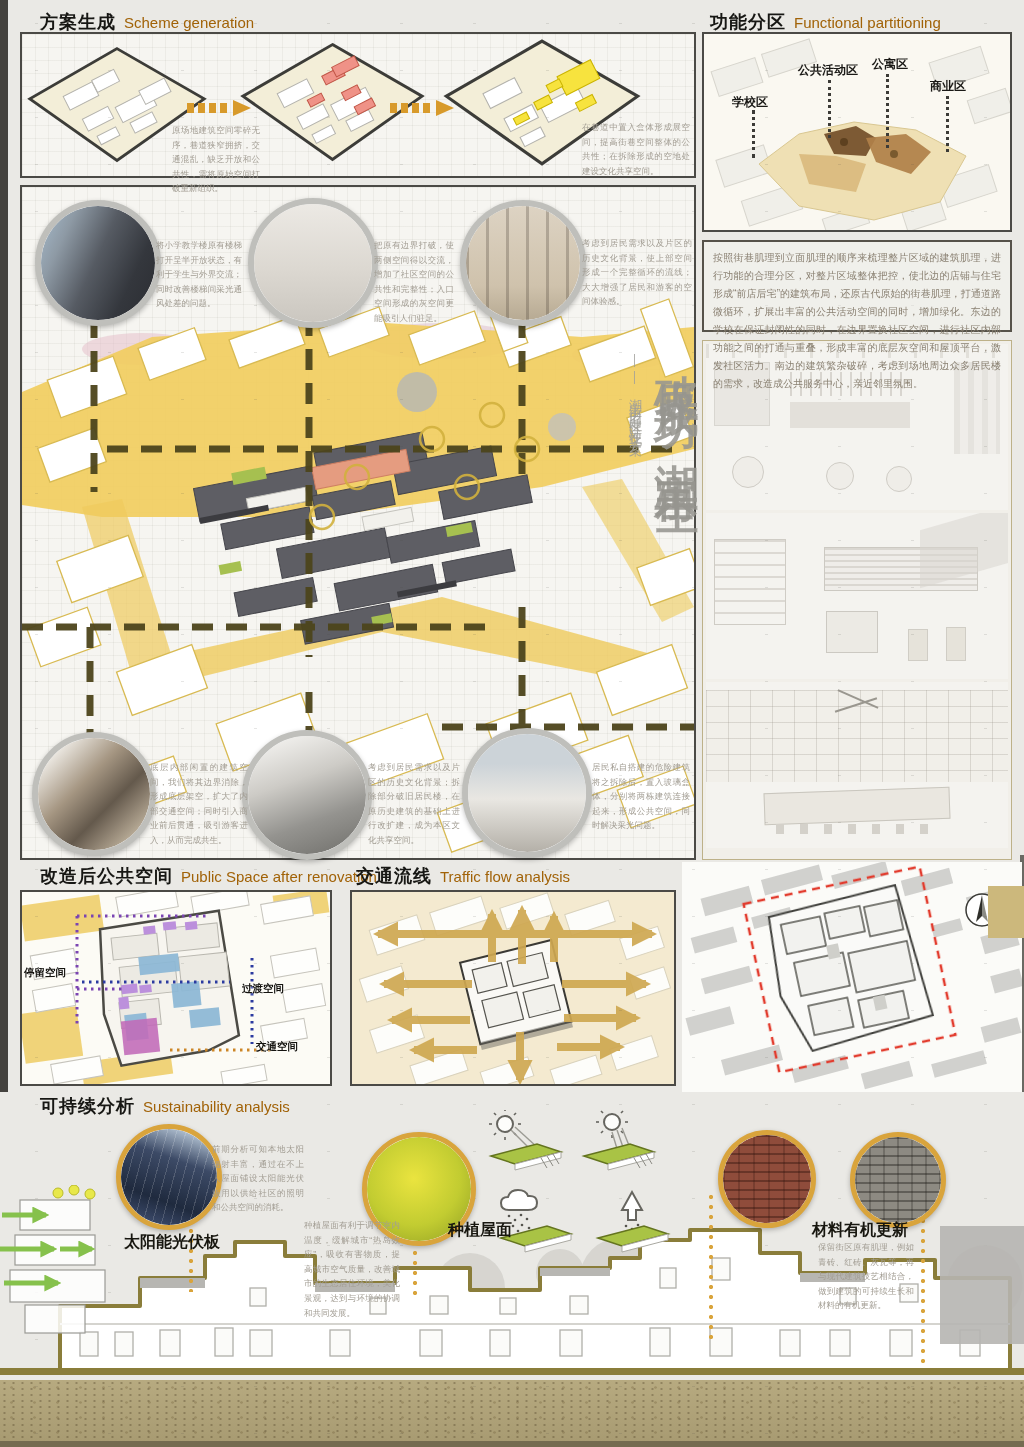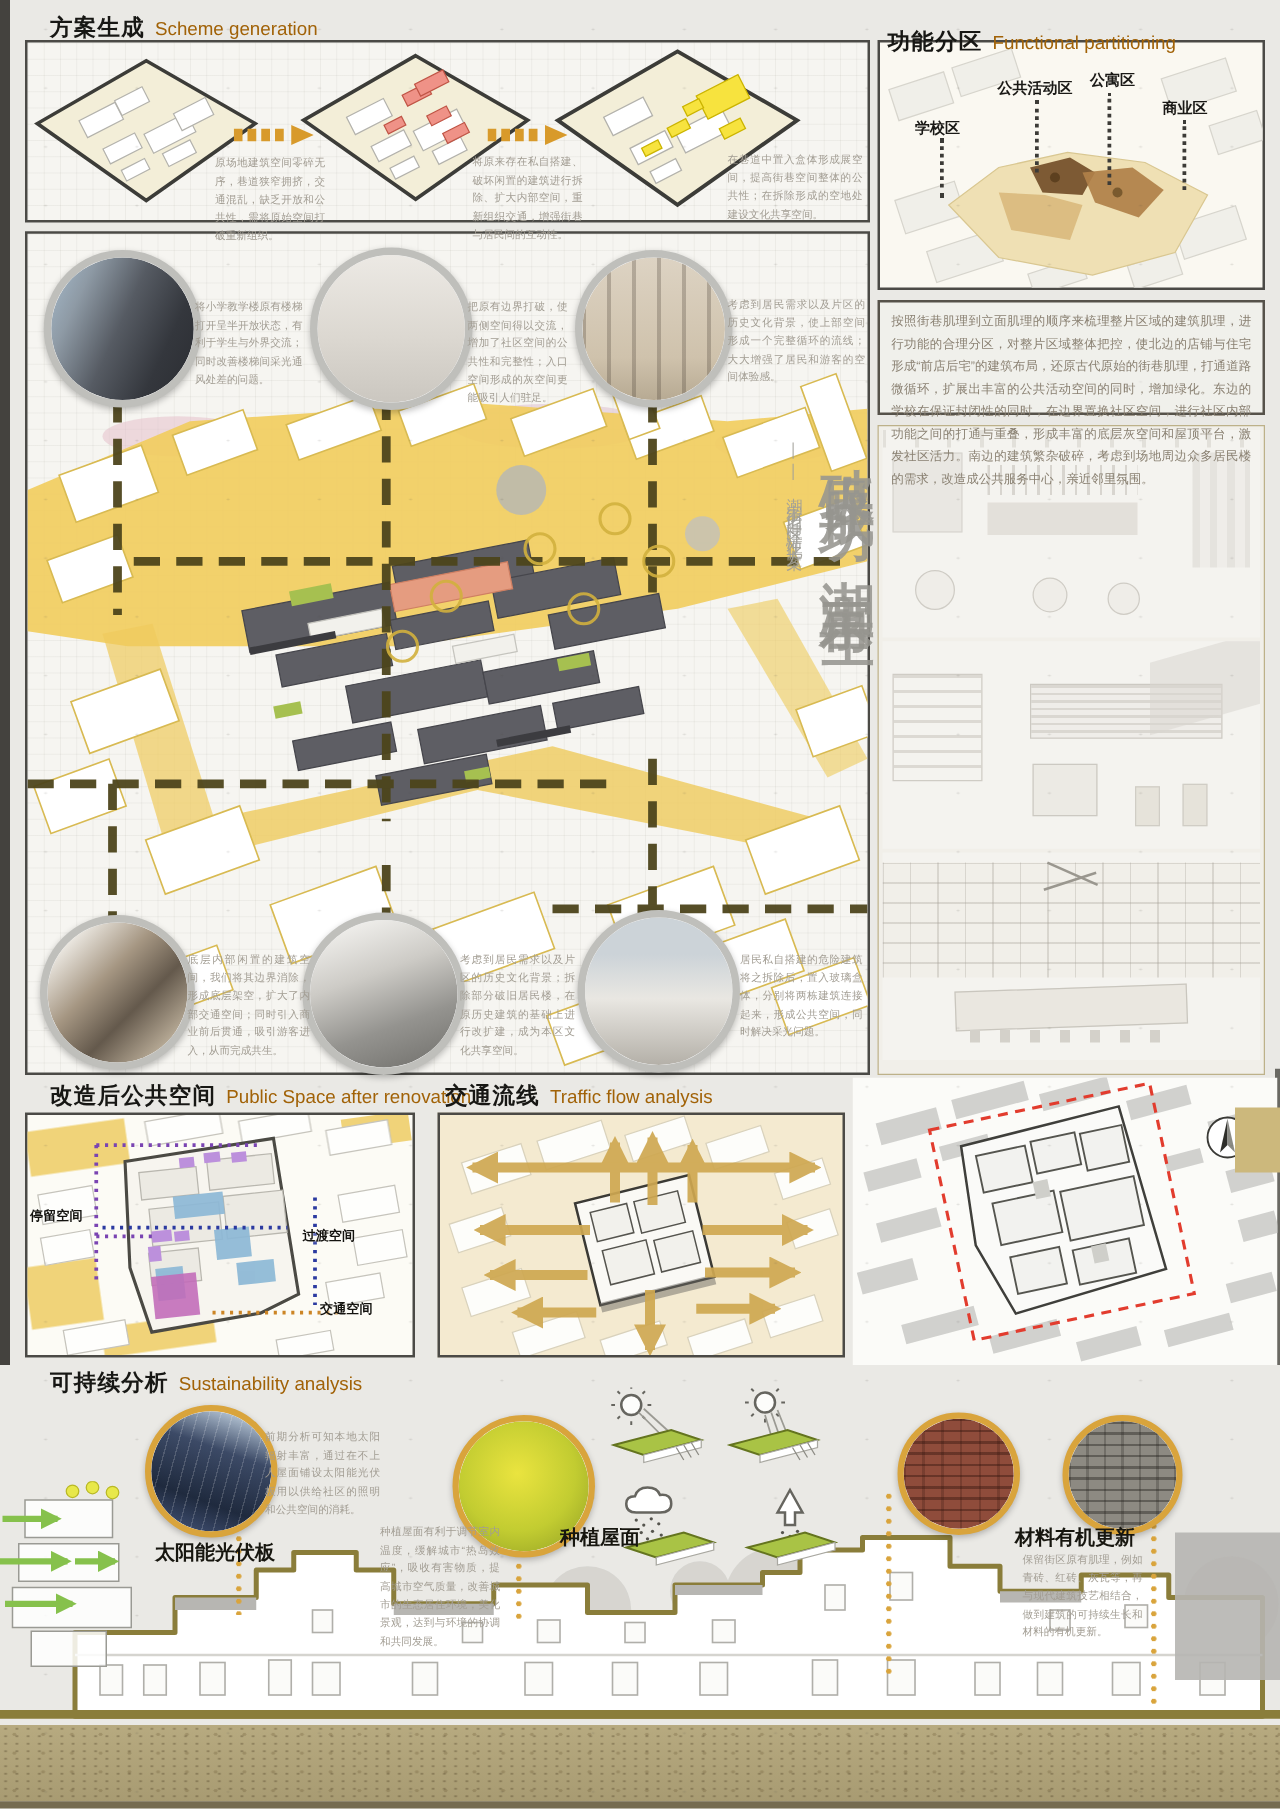--- a/index.html
+++ b/index.html
@@ -120,42 +120,41 @@
     </svg>
     <svg width="64" height="16" viewBox="0 0 64 16" style="position:absolute;left:368px;top:66px">
       <g fill="#d89a2b">
           <rect x="0" y="3" width="7" height="10"></rect>
           <rect x="11" y="3" width="7" height="10"></rect>
           <rect x="22" y="3" width="7" height="10"></rect>
           <rect x="33" y="3" width="7" height="10"></rect>
           <polygon points="46,0 64,8 46,16"></polygon>
         </g>
     </svg>
-    <div class="cap" style="left:356px;top:88px;width:88px">将原来存在私自搭建、破坏闲置的建筑进行拆除、扩大内部空间，重新组织交通，增强街巷与居民间的互动性。</div>
 
     <svg width="200" height="130" viewBox="0 0 190 125" style="position:absolute;left:420px;top:4px">
       <polygon points="95,3 187,56 95,121 3,56" fill="#f3eed8" stroke="#3c3c38" stroke-width="3"></polygon>
       <g fill="#ffffff" stroke="#b3b2ac" stroke-width="1">
         <rect x="40" y="45" width="34" height="16" transform="rotate(-27 57 53)"></rect>
         <rect x="95" y="55" width="40" height="18" transform="rotate(-27 115 64)"></rect>
         <rect x="60" y="70" width="30" height="14" transform="rotate(-27 75 77)"></rect>
         <rect x="75" y="90" width="22" height="10" transform="rotate(-27 86 95)"></rect>
       </g>
       <g fill="#f7e33e" stroke="#cbb400" stroke-width="1">
         <rect x="112" y="28" width="36" height="20" transform="rotate(-27 130 38)"></rect>
         <rect x="88" y="58" width="16" height="8" transform="rotate(-27 96 62)"></rect>
         <rect x="68" y="74" width="14" height="7" transform="rotate(-27 75 77)"></rect>
         <rect x="128" y="58" width="18" height="9" transform="rotate(-27 137 62)"></rect>
         <rect x="100" y="42" width="14" height="8" transform="rotate(-27 107 46)"></rect>
       </g>
     </svg>
     <div class="cap" style="left:560px;top:86px;width:108px">在巷道中置入盒体形成展空间，提高街巷空间整体的公共性；在拆除形成的空地处建设文化共享空间。</div>
   </div>
 
-  <div class="sec-hdr" style="left:710px;top:21px">
+  <div class="sec-hdr" style="left:710px;top:10px">
     <span class="zh">功能分区</span><span class="en">Functional partitioning</span>
   </div>
   <div class="panel" style="left:702px;top:32px;width:310px;height:200px;background:#faf8f1">
     <svg width="306" height="196" viewBox="0 0 306 196">
       <g fill="#f0efe9" stroke="#d7d5cd" stroke-width="1">
         <rect x="10" y="30" width="46" height="26" transform="rotate(-18 33 43)"></rect>
         <rect x="60" y="12" width="50" height="24" transform="rotate(-18 85 24)"></rect>
         <rect x="228" y="20" width="54" height="28" transform="rotate(-18 255 34)"></rect>
         <rect x="266" y="60" width="40" height="24" transform="rotate(-18 286 72)"></rect>
         <rect x="15" y="118" width="50" height="28" transform="rotate(-18 40 132)"></rect>

